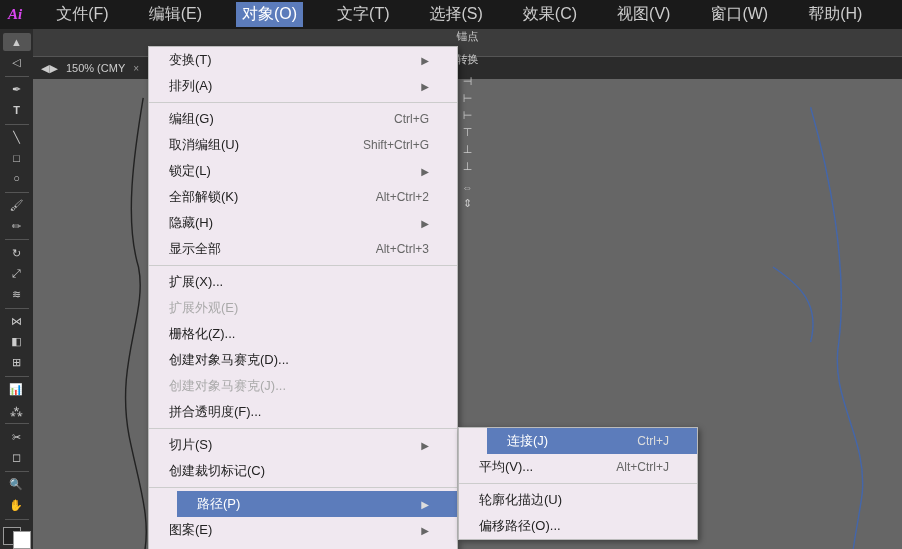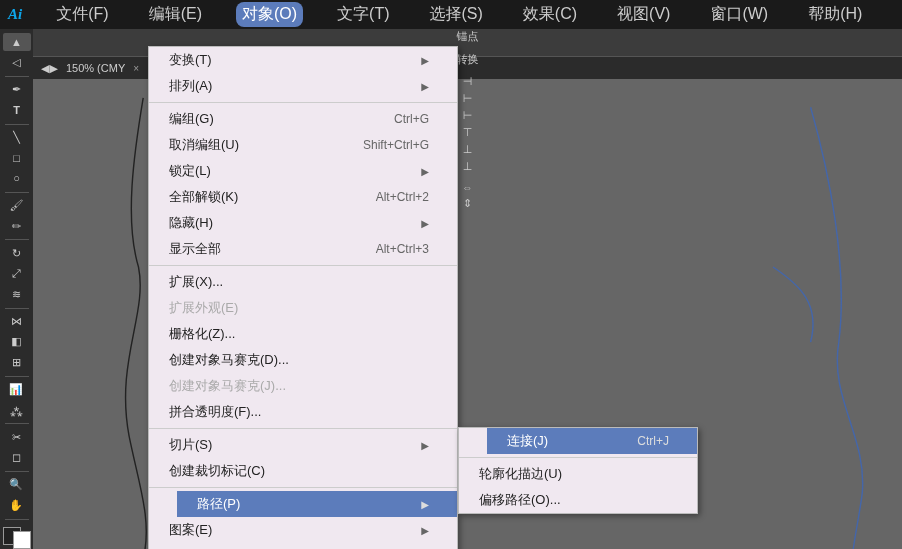--- a/index.html
+++ b/index.html
@@ -19,21 +19,21 @@
       align-items: center;
       height: 29px;
       background: #1a1a1a;
       color: #ccc;
       padding: 0 8px;
       gap: 12px;
     }
     #ai-logo {
       font-weight: bold;
       font-style: italic;
-      color: #0ea5e9;
+      color: #d946ef;
       font-size: 15px;
       font-family: Georgia, serif;
     }
     .menu-bar-item {
       color: #ccc;
       font-size: 16px;
       padding: 2px 6px;
       cursor: pointer;
       white-space: nowrap;
       margin-left: 16px;
@@ -250,21 +250,21 @@
       pointer-events: none;
     }
   </style>
 </head>
 <body>
 
 <div id="title-bar">
   <span id="ai-logo">Ai</span>
   <span class="menu-bar-item">文件(F)</span>
   <span class="menu-bar-item">编辑(E)</span>
-  <span class="menu-bar-item" style="background:#5c7cbb;color:white;border-radius:8px;">对象(O)</span>
+  <span class="menu-bar-item" style="background:#5c7cbb;color:white;">对象(O)</span>
   <span class="menu-bar-item">文字(T)</span>
   <span class="menu-bar-item">选择(S)</span>
   <span class="menu-bar-item">效果(C)</span>
   <span class="menu-bar-item">视图(V)</span>
   <span class="menu-bar-item">窗口(W)</span>
   <span class="menu-bar-item">帮助(H)</span>
 </div>
 
 <div id="main-layout">
 
@@ -418,20 +418,24 @@
 
       </div>
 
     </div>
 
     <div id="path-submenu">
       <div class="menu-item highlighted">
         <span>连接(J)</span>
         <span class="menu-shortcut">Ctrl+J</span>
       </div>
+      <div class="menu-item">
+        <span>平均(V)...</span>
+        <span class="menu-shortcut">Alt+Ctrl+J</span>
+      </div>
       <div class="menu-separator"></div>
       <div class="menu-item">
         <span>轮廓化描边(U)</span>
       </div>
       <div class="menu-item">
         <span>偏移路径(O)...</span>
       </div>
     </div>
 
   </div>

